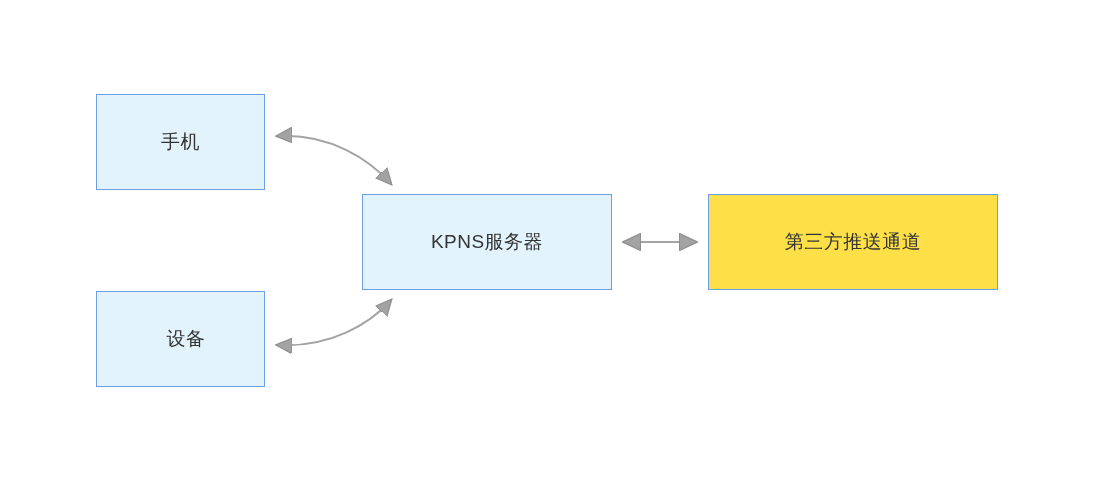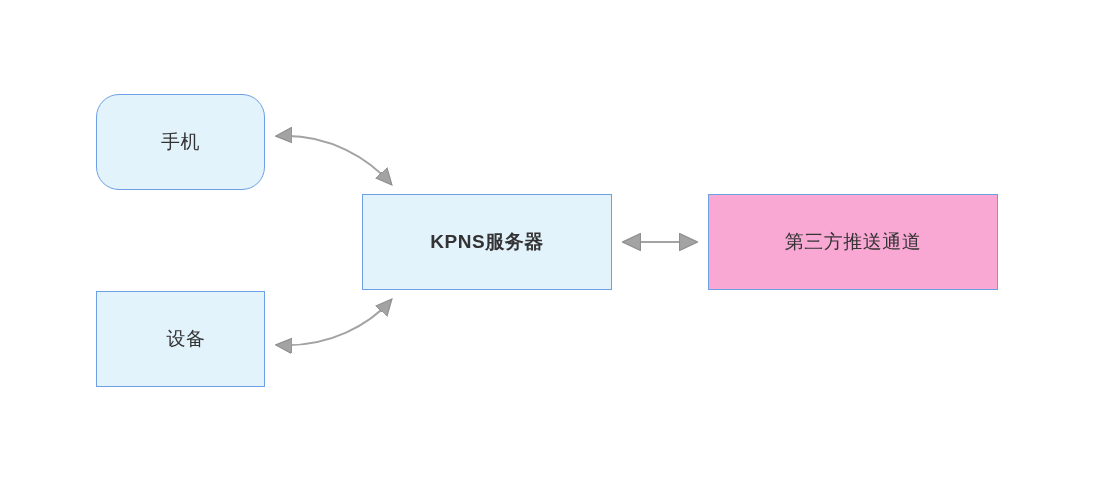--- a/index.html
+++ b/index.html
@@ -64,29 +64,29 @@
       </marker>
     </defs>
 
     <path d="M 277 136 C 330 133 370 160 391 184" fill="none" stroke="#a3a3a3" stroke-width="1.9" marker-start="url(#arrow-start)" marker-end="url(#arrow-end)"></path>
 
     <path d="M 277 345 C 330 348 370 324 391 300" fill="none" stroke="#a3a3a3" stroke-width="1.9" marker-start="url(#arrow-start)" marker-end="url(#arrow-end)"></path>
 
     <path d="M 624 242 L 696 242" fill="none" stroke="#a3a3a3" stroke-width="2.1" marker-start="url(#arrow-start)" marker-end="url(#arrow-end)"></path>
   </svg>
 
-  <div class="node" id="node-phone" style="left: 96px; top: 94px; width: 169px; height: 96px; background: rgb(226, 243, 252); border-color: rgb(108, 159, 227); border-radius: 23px;">
+  <div class="node" id="node-phone" style="left: 96px; top: 94px; width: 169px; height: 96px; background: rgb(226, 243, 252); border-color: rgb(108, 159, 227);">
     <span class="node-label" style="color: rgb(51, 51, 51);">手机</span>
   </div>
 
   <div class="node" id="node-device" style="left: 96px; top: 291px; width: 169px; height: 96px; background: rgb(226, 243, 252); border-color: rgb(108, 159, 227); padding-left: 11px;">
     <span class="node-label" style="color: rgb(51, 51, 51);">设备</span>
   </div>
 
   <div class="node" id="node-kpns" style="left: 362px; top: 194px; width: 250px; height: 96px; background: rgb(226, 243, 252); border-color: rgb(108, 159, 227);">
-    <span class="node-label" style="color: rgb(51, 51, 51); font-weight: bold;">KPNS服务器</span>
+    <span class="node-label" style="color: rgb(51, 51, 51);">KPNS服务器</span>
   </div>
 
-  <div class="node" id="node-third" style="left: 708px; top: 194px; width: 290px; height: 96px; background: #f9a8d4; border-color: rgb(108, 159, 227);">
+  <div class="node" id="node-third" style="left: 708px; top: 194px; width: 290px; height: 96px; background: #fde047; border-color: rgb(108, 159, 227);">
     <span class="node-label" style="color: rgb(51, 51, 51);">第三方推送通道</span>
   </div>
 
 </div>
 
 </body></html>

